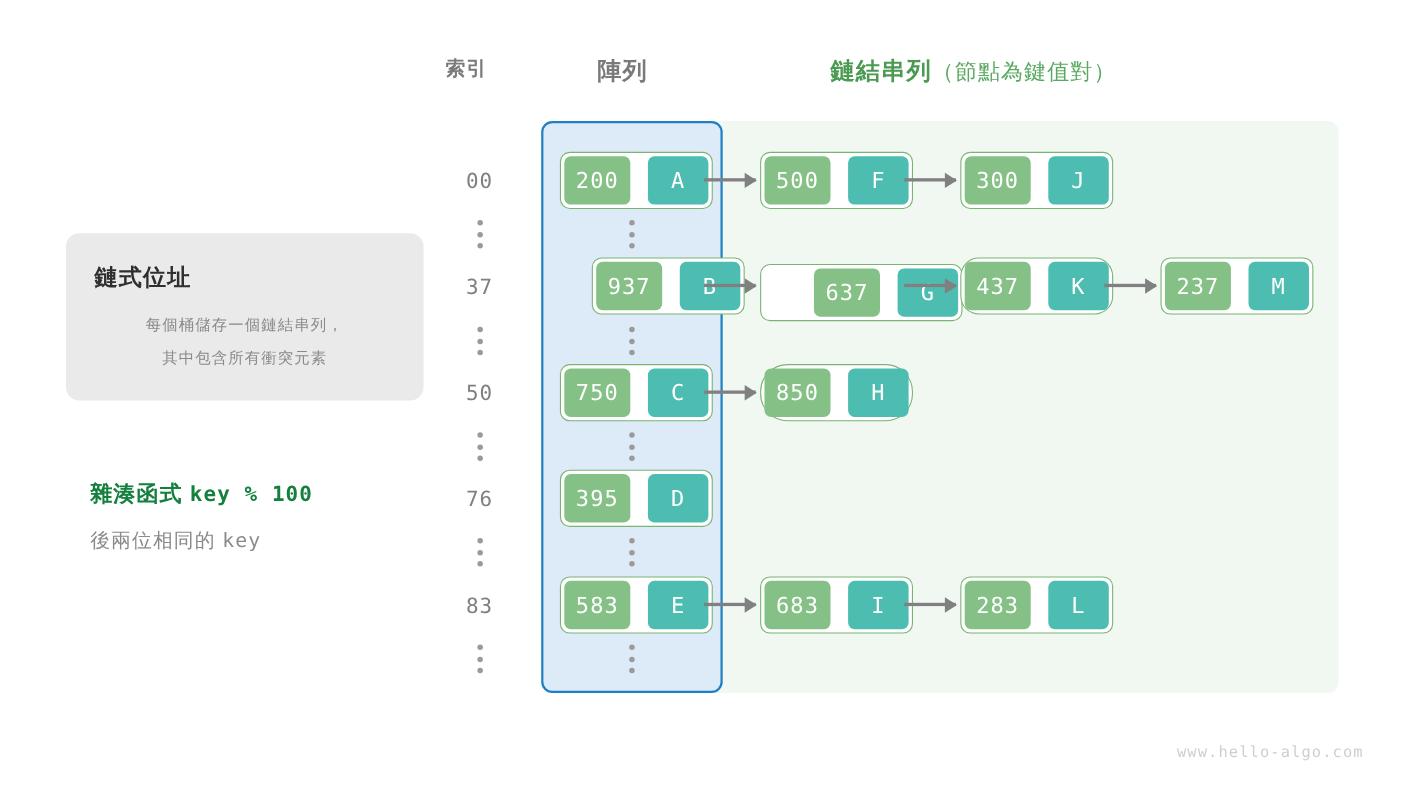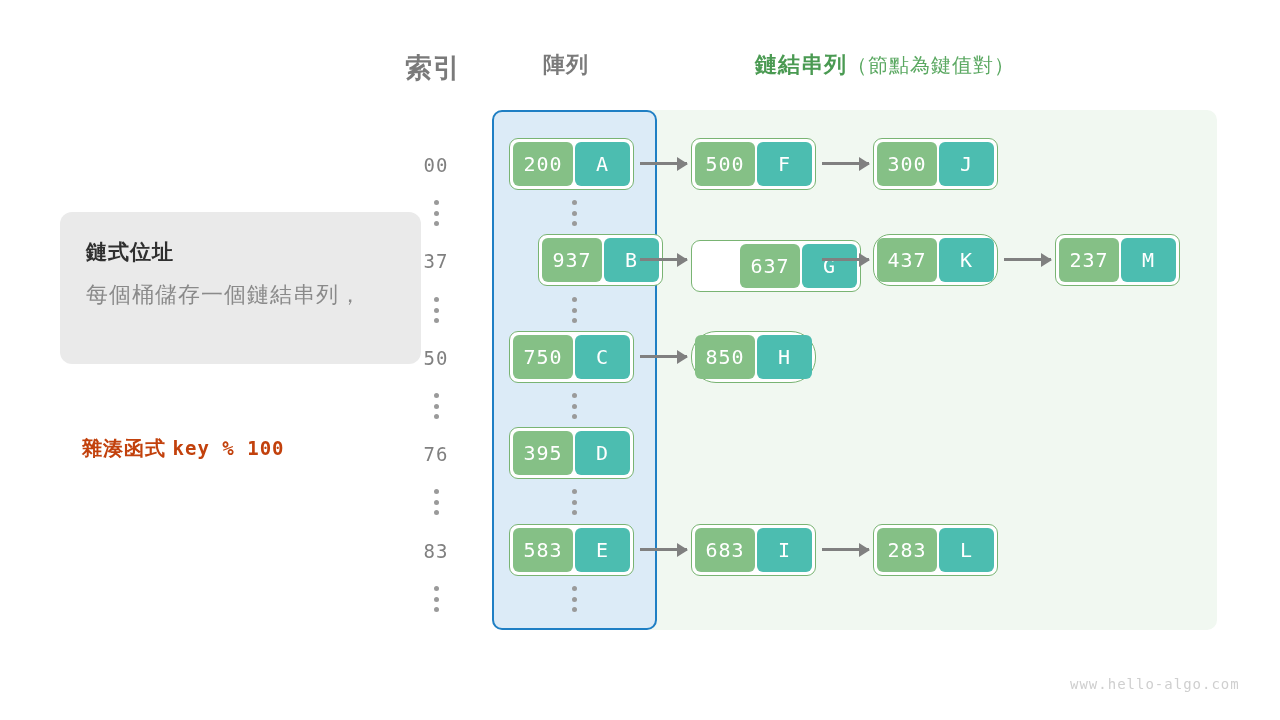--- a/index.html
+++ b/index.html
@@ -4,61 +4,61 @@
 <style>
   html,body{margin:0;padding:0;}
   body{
     width:1280px;height:720px;position:relative;overflow:hidden;
     background:#ffffff;
     font-family:"Liberation Sans","DejaVu Sans",sans-serif;
   }
   .mono{font-family:"DejaVu Sans Mono","Liberation Mono",monospace;}
 
   
-  #hdr-index{position:absolute;left:405px;top:50px;font-size:27px;font-weight:bold;color:#7a7a7a;letter-spacing:1px;}
+  #hdr-index{position:absolute;left:405px;top:50px;font-size:18px;font-weight:bold;color:#7a7a7a;letter-spacing:1px;}
   #hdr-array{position:absolute;left:543px;top:50px;font-size:22px;font-weight:bold;color:#7a7a7a;letter-spacing:1px;}
   #hdr-list{position:absolute;left:755px;top:50px;font-size:22px;font-weight:bold;color:#4a9a52;letter-spacing:1px;white-space:nowrap;}
   #hdr-list .sub{font-weight:normal;font-size:20px;color:#5aa861;}
 
   
   #panel-outer{position:absolute;left:492px;top:110px;width:725px;height:520px;
     background:#f1f8f1;border-radius:10px;}
   #panel-array{position:absolute;left:492px;top:110px;width:165px;height:520px;
     background:#dcebf7;border:2.5px solid #1f7fc4;border-radius:10px;box-sizing:border-box;}
 
   
   .idx{position:absolute;left:405px;width:62px;text-align:center;
     font-size:19px;color:#808080;letter-spacing:1px;}
   .ell{position:absolute;width:14px;display:flex;flex-direction:column;
     align-items:center;justify-content:space-between;height:26px;}
   .ell i{display:block;width:5px;height:5px;border-radius:50%;background:#9a9a9a;}
 
   
   .node{position:absolute;height:52px;box-sizing:border-box;
     background:#ffffff;border:1.5px solid #79b473;border-radius:9px;
-    padding:3px;display:flex;gap:2px;}
+    padding:3px;display:flex;gap:16px;}
   .cell{display:flex;align-items:center;justify-content:center;
     color:#ffffff;font-size:20px;border-radius:6px;letter-spacing:1px;}
   .cell.k{background:#85c086;width:60px;}
   .cell.v{background:#4cbdb0;width:55px;}
 
   
   .arrow{position:absolute;height:3px;background:#808080;}
   .arrow::after{content:"";position:absolute;right:-1px;top:-5.5px;
     width:0;height:0;border-left:11px solid #808080;
     border-top:7px solid transparent;border-bottom:7px solid transparent;}
 
   
-  #callout{position:absolute;left:60px;top:212px;width:361px;height:152px;
+  #callout{position:absolute;left:60px;top:212px;width:325px;height:152px;
     background:#eaeaea;border-radius:12px;box-sizing:border-box;padding:26px 26px;}
   #callout .t{font-size:21px;font-weight:bold;color:#2f2f2f;letter-spacing:1px;}
-  #callout .d{margin-top:14px;font-size:22px;color:#8a8a8a;line-height:30px;letter-spacing:1px;}
+  #callout .d{margin-top:14px;font-size:14px;color:#8a8a8a;line-height:30px;letter-spacing:1px;text-align:center;}
 
   #hashblock{position:absolute;left:82px;top:435px;width:330px;}
-  #hashblock .t{font-size:20px;font-weight:bold;color:#c2410c;letter-spacing:1px;}
+  #hashblock .t{font-size:20px;font-weight:bold;color:#15803d;letter-spacing:1px;}
   #hashblock .t .fn{font-family:"DejaVu Sans Mono","Liberation Mono",monospace;font-size:19px;}
   #hashblock .d{margin-top:14px;font-size:18px;color:#8a8a8a;line-height:31px;letter-spacing:1px;}
   #hashblock .d .kw{font-family:"DejaVu Sans Mono","Liberation Mono",monospace;}
 
   #watermark{position:absolute;left:1070px;top:676px;font-size:14px;color:#cfcfcf;letter-spacing:1px;}
 </style>
 </head>
 <body>
 
 <div id="hdr-index">索引</div>
@@ -185,25 +185,30 @@
       <i></i>
       <i></i>
       <i></i>
     </div>
   </div>
 
 <div id="callout">
   <div class="t">鏈式位址</div>
   <div class="d">
     <div>每個桶儲存一個鏈結串列，</div>
+    <div>其中包含所有衝突元素</div>
   </div>
 </div>
 
 <div id="hashblock">
   <div class="t">
     <span>雜湊函式</span>
     <span class="fn">key % 100</span>
   </div>
   <div class="d">
+    <div>
+      <span>後兩位相同的</span>
+      <span class="kw">key</span>
+    </div>
   </div>
 </div>
 
 <div id="watermark" class="mono">www.hello-algo.com</div>
 
 </body></html>

